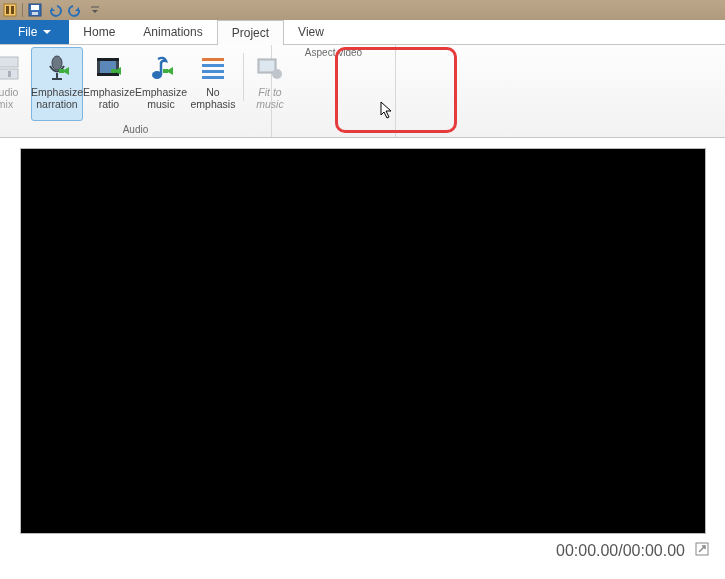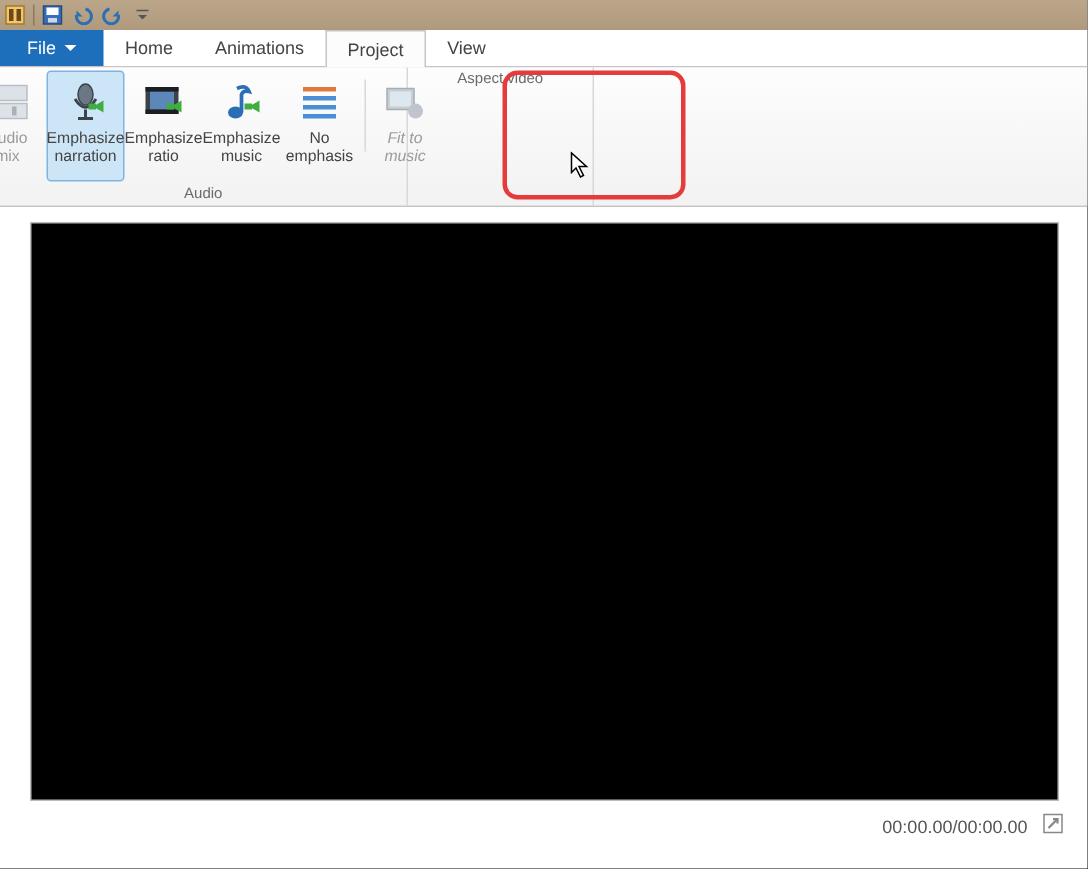--- a/index.html
+++ b/index.html
@@ -137,21 +137,21 @@
     height: 386px;
     background: #000;
     border: 1px solid #bbb;
     margin: 0 auto;
   }
   .statusbar {
     display: flex;
     justify-content: flex-end;
     align-items: center;
     padding: 4px 16px 0 0;
-    font-size: 12px;
+    font-size: 16px;
     color: #555;
     gap: 10px;
   }
   .divider {
     width: 1px; height: 48px;
     background: #d8d8d8;
     margin: 6px 4px 0 4px;
   }
 </style>
 </head>

